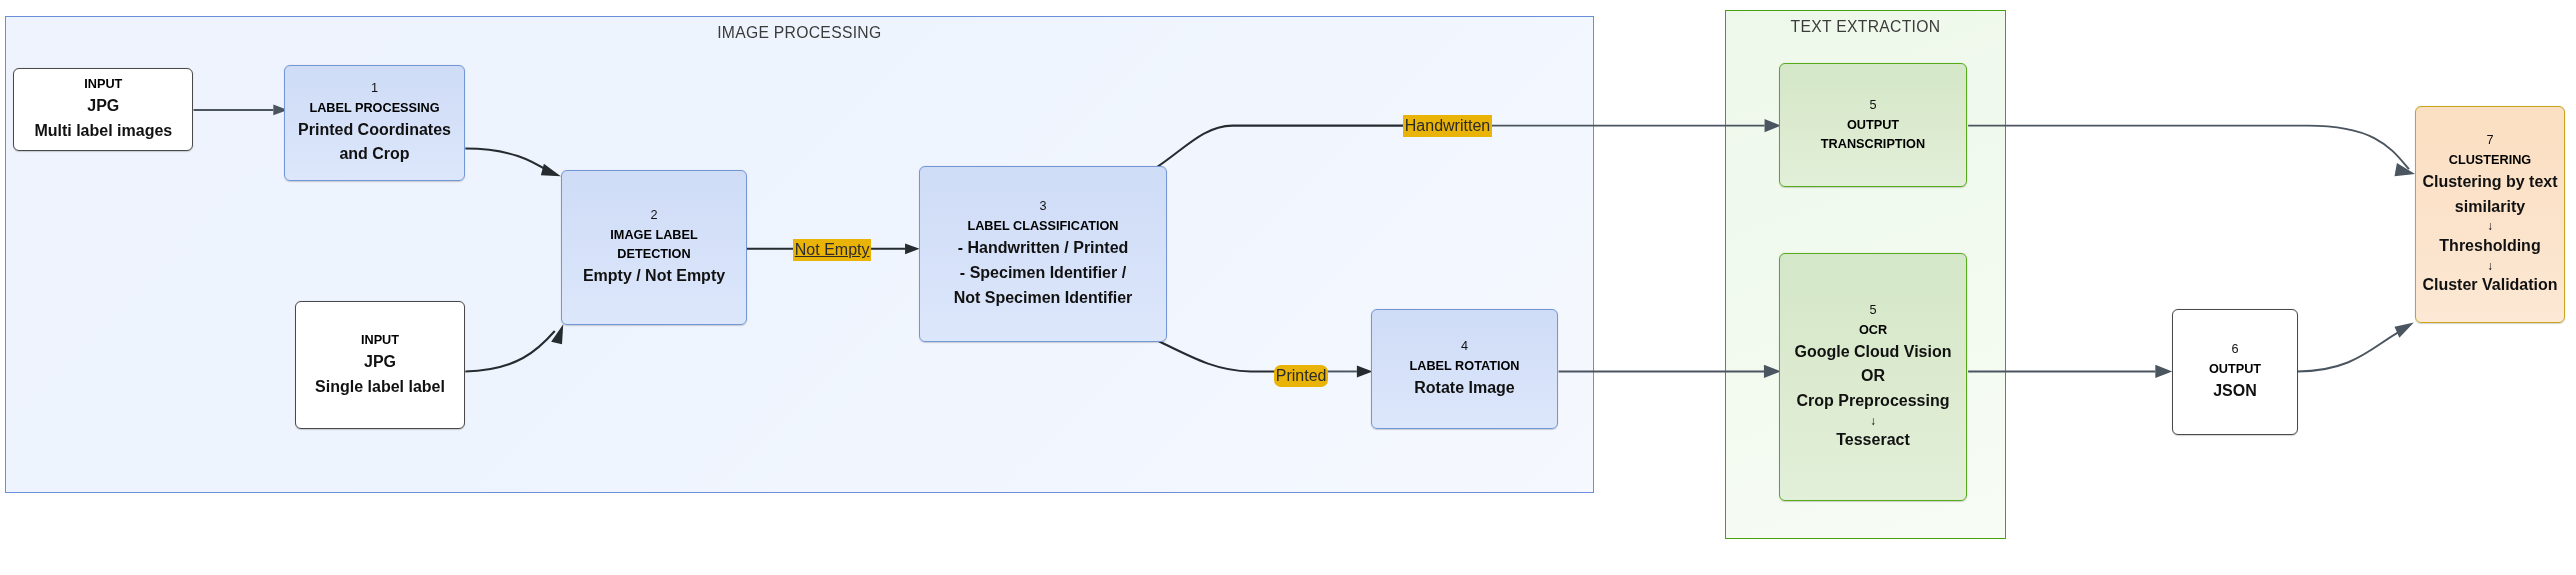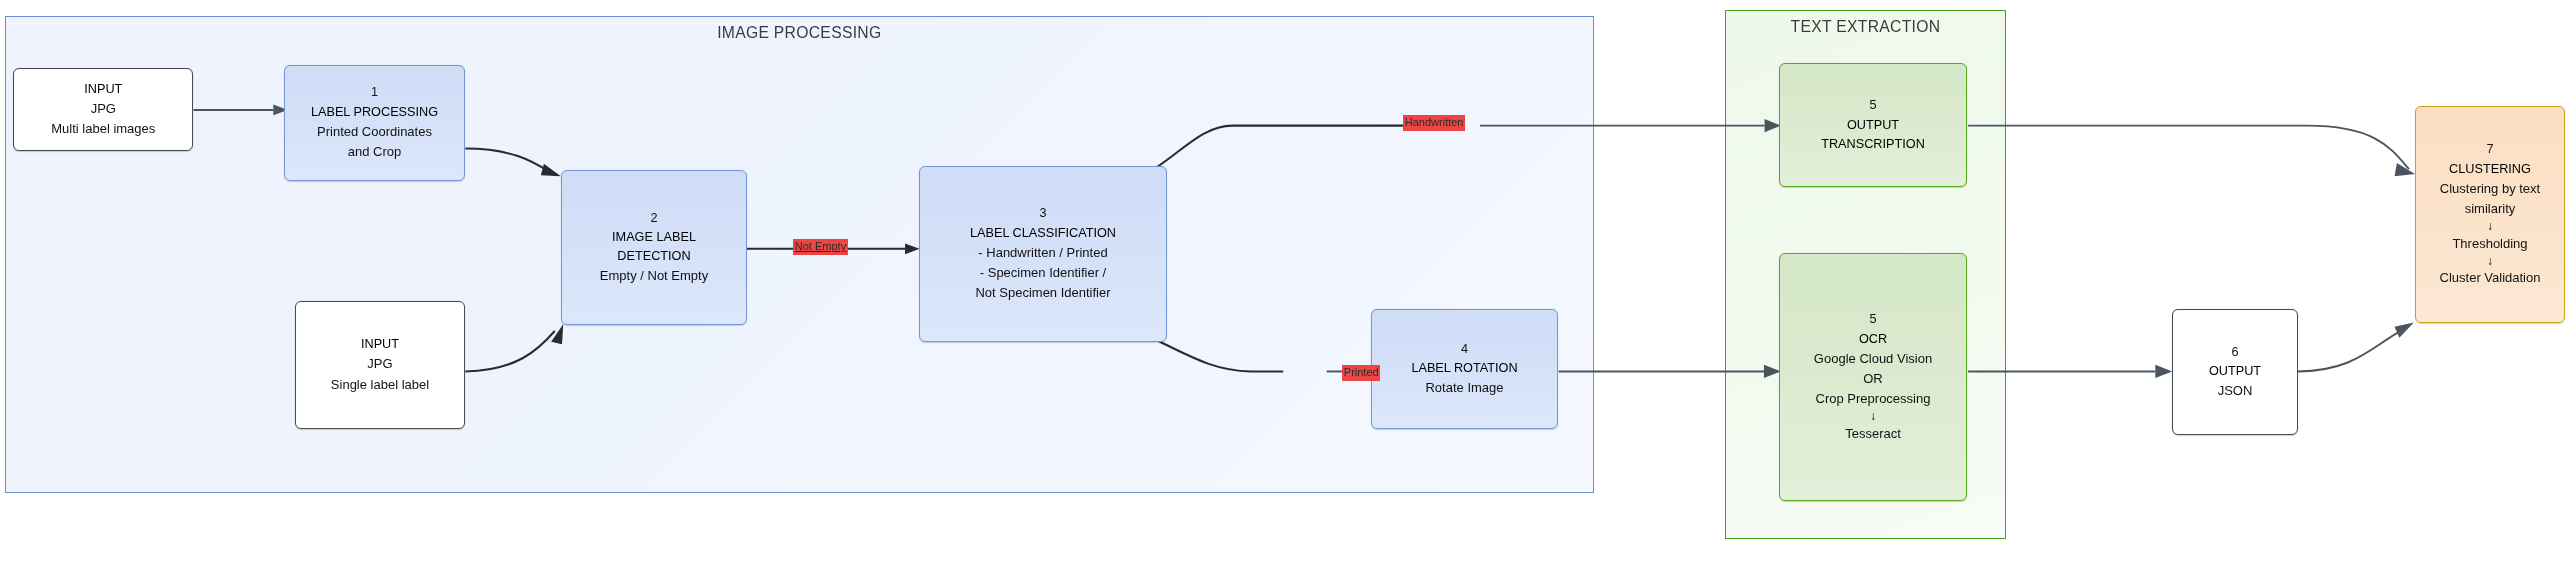--- a/index.html
+++ b/index.html
@@ -36,22 +36,22 @@
 
   
   .node{
     position:absolute;box-sizing:border-box;
     display:flex;flex-direction:column;align-items:center;justify-content:center;
     text-align:center;border-radius:6px;
     box-shadow:0 0.6px 1.2px rgba(0,0,0,.18);
     padding:3.6px 4.8px;
   }
   .node .num{font-size:12.7px;font-weight:400;color:#111;line-height:1.55;}
-  .node .title{font-size:12.7px;font-weight:400;color:#000;line-height:1.5;}
-  .node .sub{font-size:13px;font-weight:400;color:#111;line-height:1.55;}
+  .node .title{font-size:12.7px;font-weight:700;color:#000;line-height:1.5;}
+  .node .sub{font-size:16px;font-weight:700;color:#111;line-height:1.55;}
   .node .arrow-glyph{font-size:12px;line-height:1.2;color:#000;}
 
   .node.white{background:#ffffff;border:0.9px solid #4a4a4a;}
   .node.blue{
     background:linear-gradient(180deg,#cfdcf6 0%,#d4e0f8 40%,#dce7fb 100%);
     border:0.9px solid #7296d6;
   }
   .node.green{
     background:linear-gradient(180deg,#d4e7c8 0%,#dbeace 45%,#e2efd9 100%);
     border:0.9px solid #55ab19;
@@ -67,26 +67,26 @@
   #n-empty-label{left:561px;top:170px;width:186px;height:155px;}
   #n-label-class{left:919px;top:166px;width:248px;height:176px;}
   #n-label-rot{left:1371px;top:309px;width:187px;height:120px;}
   #n-manual{left:1779px;top:63px;width:188px;height:124px;}
   #n-ocr{left:1779px;top:253px;width:188px;height:248px;}
   #n-output{left:2172px;top:309px;width:126px;height:126px;} 
   #n-cluster{left:2415px;top:106px;width:150px;height:217px;}
 
   
   .edge-label{
-    position:absolute;background:#ef4444;color:#2b2b2b;
-    font-size:11px;line-height:1.25;padding:1.2px 1.8px;white-space:nowrap;
+    position:absolute;background:#eab308;color:#2b2b2b;
+    font-size:16px;line-height:1.25;padding:1.2px 1.8px;white-space:nowrap;
   }
   #lbl-handwritten{left:1403px;top:115px;}
   #lbl-notempty{left:793px;top:239px;text-decoration:underline;}
-  #lbl-printed{left:1342px;top:365px;}
+  #lbl-printed{left:1274px;top:365px;border-radius:7px;}
 
   
   #edges{position:absolute;left:0;top:0;width:2576px;height:575px;pointer-events:none;}
   .edge{fill:none;stroke:#4b5560;stroke-width:3.2;}
   .edge-dark{fill:none;stroke:#262b30;stroke-width:3.4;}
   .ahead{fill:#4b5560;}
   .ahead-dark{fill:#262b30;}
 </style>
 </head>
 <body>

